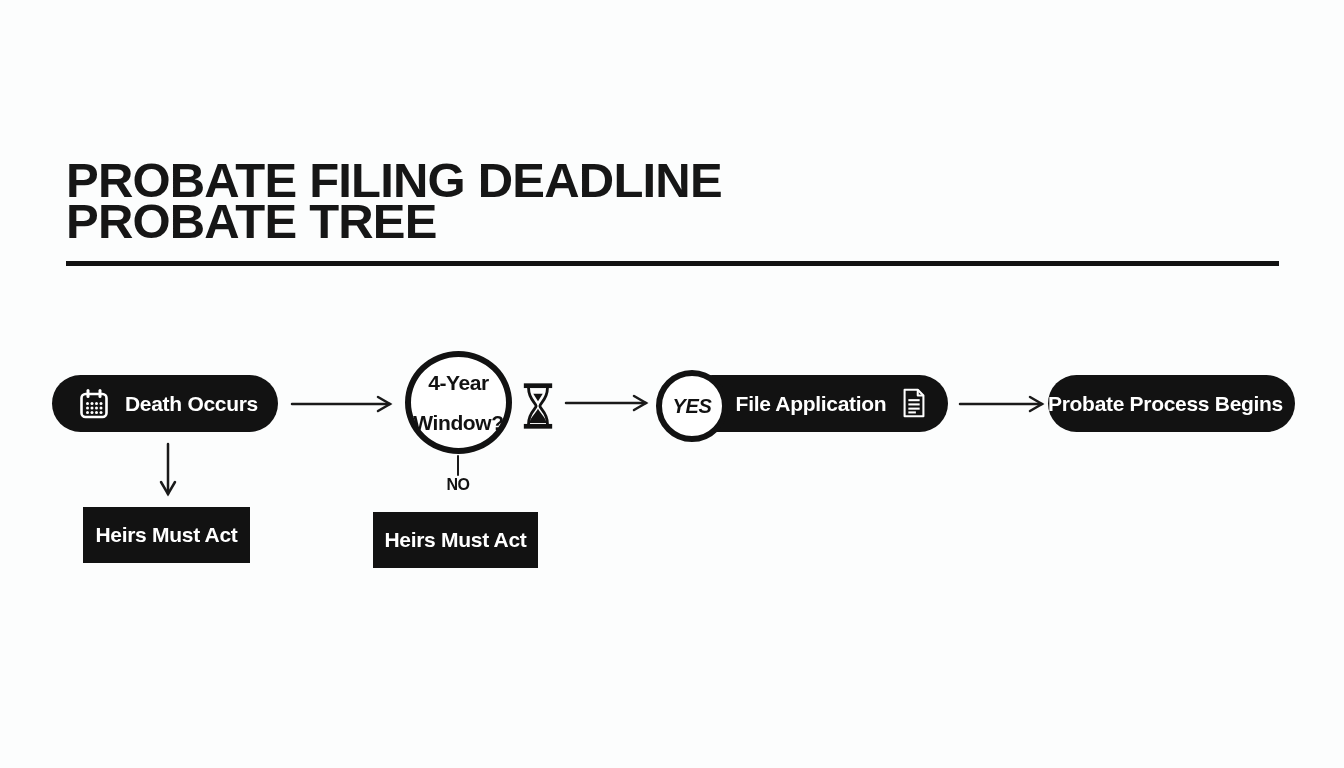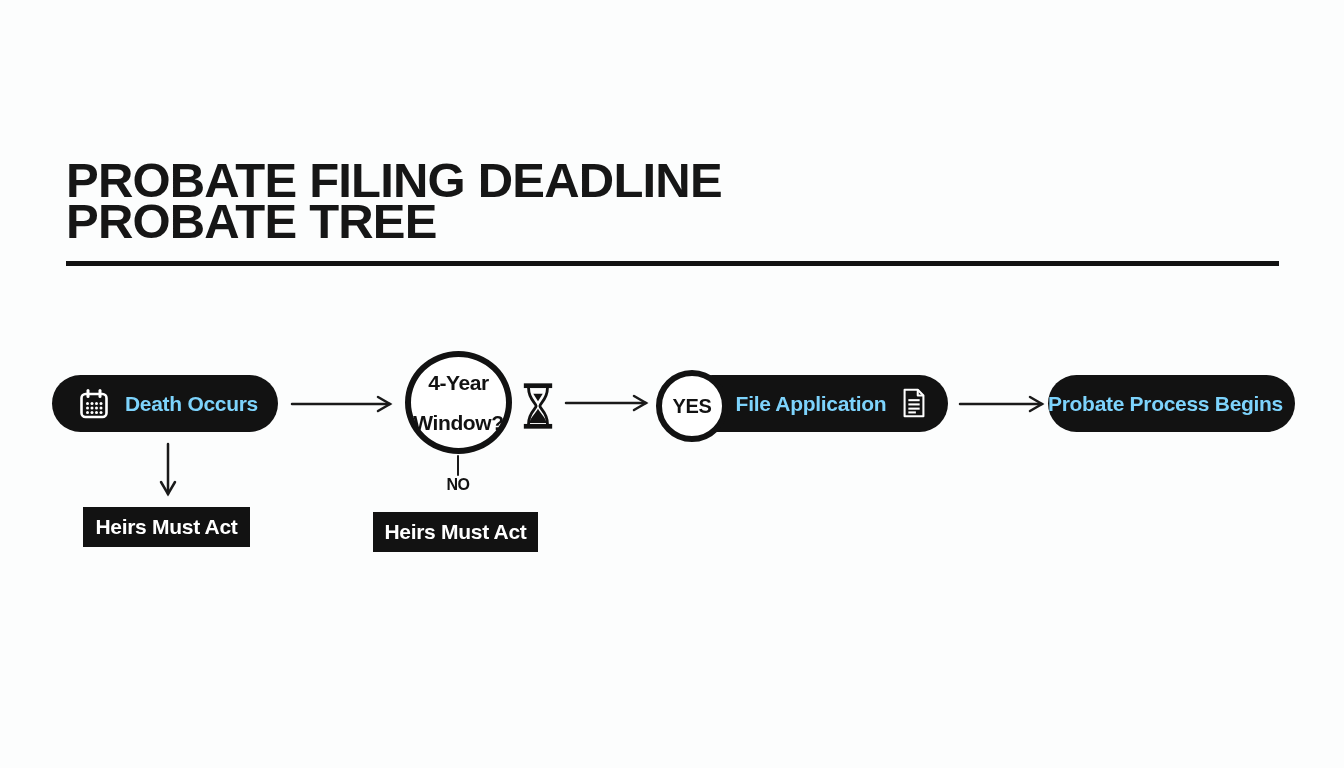--- a/index.html
+++ b/index.html
@@ -48,21 +48,21 @@
   .pill {
     position: absolute;
     height: 57px;
     background: #121212;
     border-radius: 29px;
     color: #ffffff;
     display: flex;
     align-items: center;
   }
   .pill-label {
-    color: #7dd3fc;
+    color: #ffffff;
     font-size: 21px;
     font-weight: 600;
     letter-spacing: -0.3px;
     white-space: nowrap;
   }
 
   .node-death { left: 52px; top: 375px; width: 226px; padding-left: 26px; box-sizing: border-box; gap: 15px; }
 
   .node-circle {
     position: absolute;
@@ -111,27 +111,28 @@
     border: 6px solid #121212;
     border-radius: 50%;
     display: flex;
     align-items: center;
     justify-content: center;
     color: #121212;
     font-size: 20px;
     font-weight: 800;
     letter-spacing: -0.4px;
     z-index: 2;
+    font-style: italic;
   }
 
   .node-end { left: 1048px; top: 375px; width: 247px; justify-content: flex-start; }
 
   .heirs-box {
     position: absolute;
-    height: 40px;
+    height: 56px;
     background: #121212;
     color: #ffffff;
     display: flex;
     align-items: center;
     justify-content: center;
     font-size: 21px;
     font-weight: 600;
     letter-spacing: -0.3px;
   }
   .heirs-left  { left: 83px;  top: 507px; width: 167px; }

